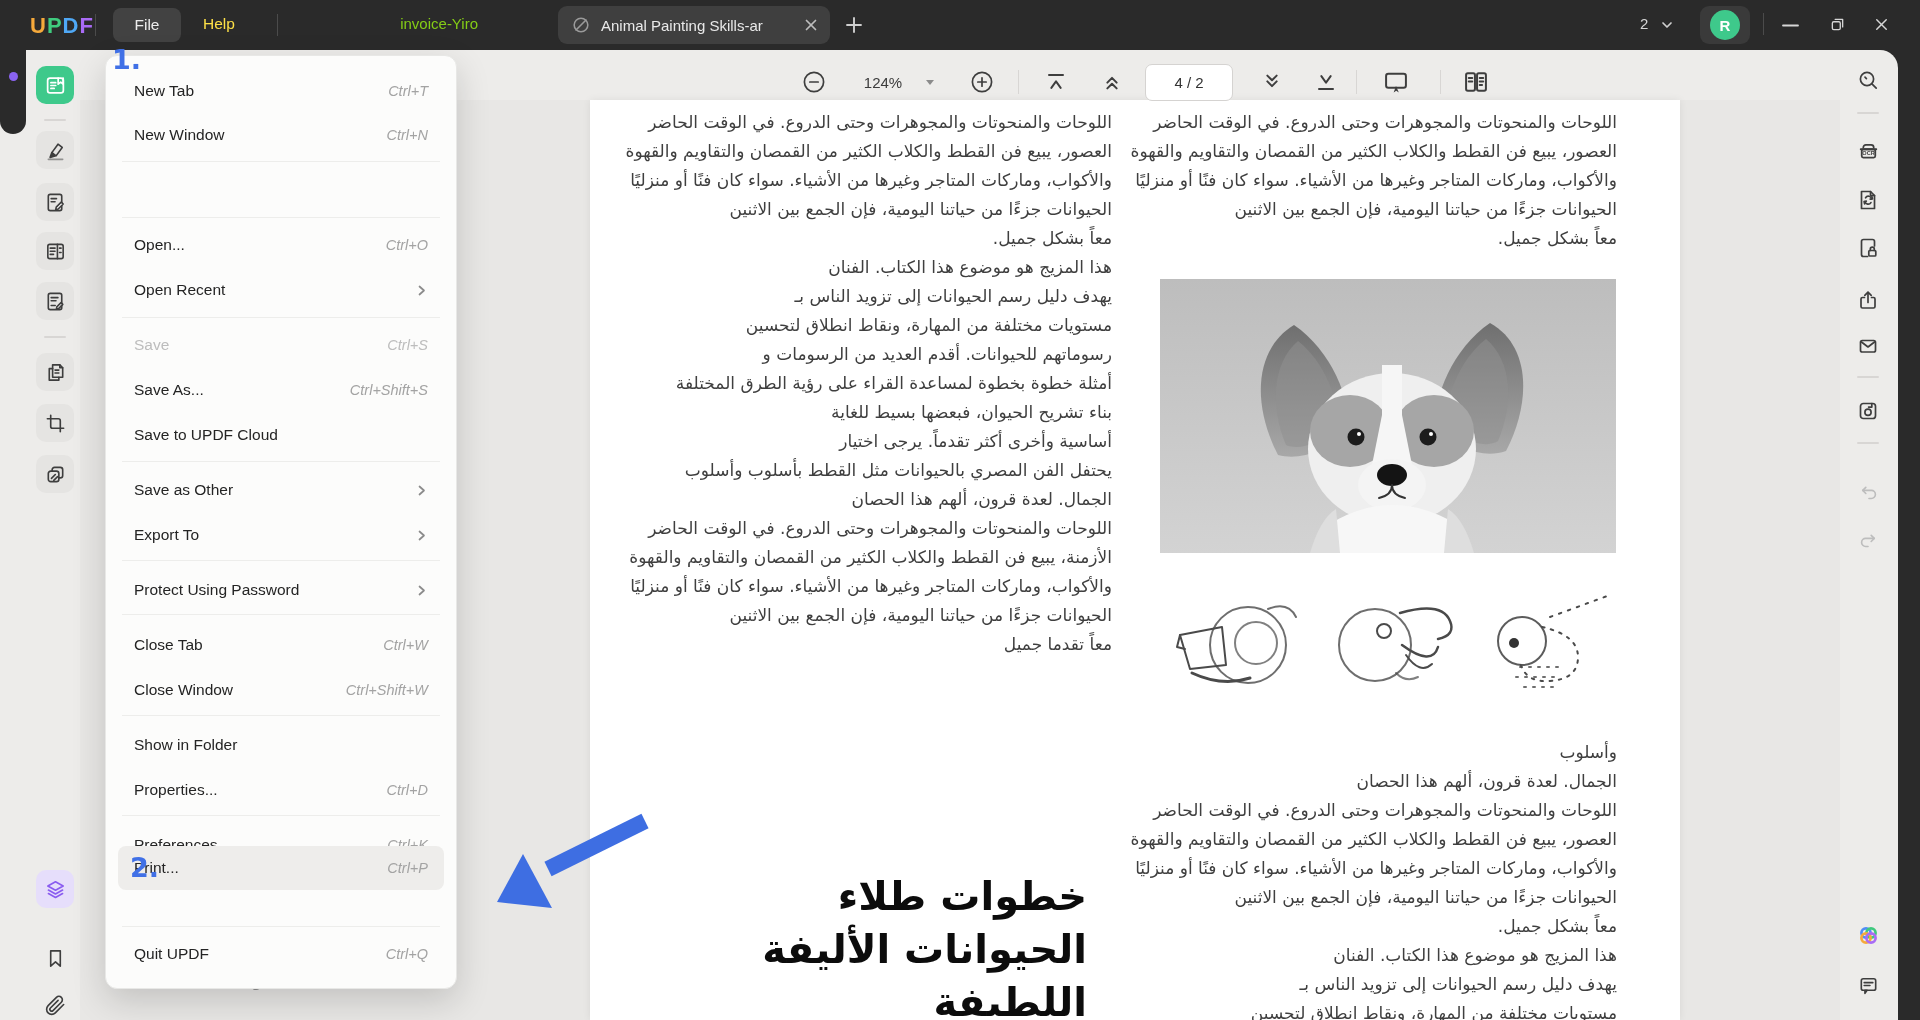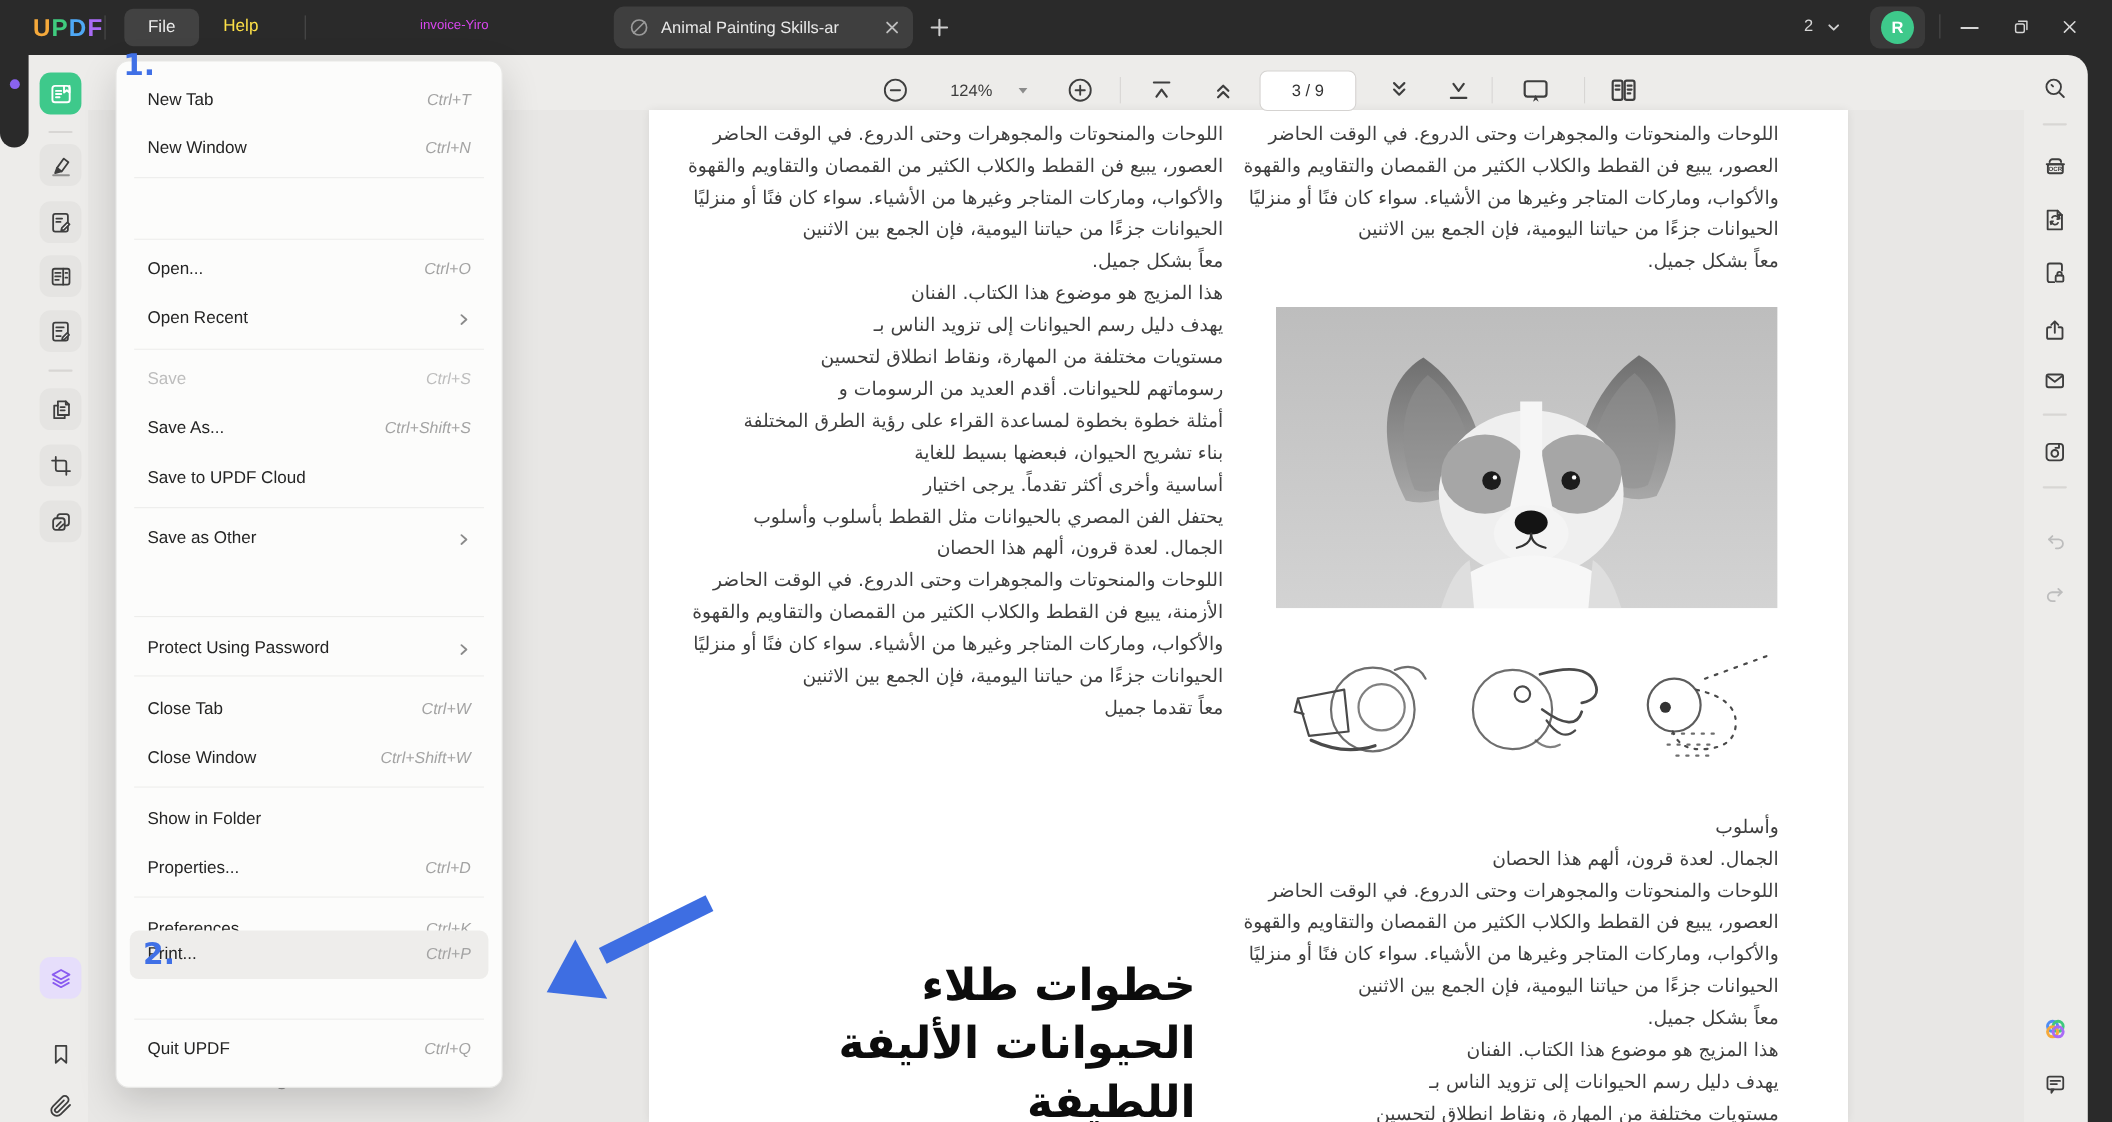--- a/index.html
+++ b/index.html
@@ -10,21 +10,21 @@
   .ico{fill:none;stroke:#3e3e3e;stroke-width:1.7;stroke-linecap:round;stroke-linejoin:round;}
 
   
   .brand{left:30px;top:13px;font-size:22px;font-weight:bold;letter-spacing:1px;}
   .brand span{display:inline-block;}
   .b-u{color:#F5A93B}.b-p{color:#3FCB7E}.b-d{color:#4FA8F5}.b-f{color:#A96BF5}
   .tb-vdiv{width:1px;height:22px;background:#4b4b4b;top:14px;}
   .file-btn{left:113px;top:8px;width:68px;height:34px;background:#424242;border-radius:8px;
             color:#ececec;font-size:15.5px;display:flex;align-items:center;justify-content:center;}
   .help-btn{left:203px;top:15px;color:#fde047;font-size:15.5px;}
-  .tab-inactive{left:348px;top:15px;width:130px;color:#d946ef;font-size:12px;text-align:center;}
+  .tab-inactive{left:348px;top:15px;width:130px;color:#84cc16;font-size:15px;text-align:right;}
   .tab-active{left:558px;top:6px;width:272px;height:38px;background:#3f3f3f;border-radius:9px;
               display:flex;align-items:center;color:#e9e9e9;font-size:15px;}
   .tab-active .ticon{margin:0 10px 0 13px;}
   .tab-close{margin-left:auto;margin-right:12px;color:#bdbdbd;}
   .newtab-btn{left:842px;top:13px;}
   .doc-count{left:1640px;top:15px;color:#d6d6d6;font-size:15px;}
   .count-chev{left:1660px;top:20px;}
   .avatar-wrap{left:1700px;top:6px;width:50px;height:38px;background:#3a3a3a;border-radius:9px;
                display:flex;align-items:center;justify-content:center;}
   .avatar{width:30px;height:30px;border-radius:50%;background:#3EC98B;color:#fff;font-size:15px;
@@ -286,21 +286,21 @@
         <line x1="6" y1="6" x2="18" y2="6"></line>
         <polyline points="8,17 12,11.5 16,17"></polyline>
       </svg>
   </div>
   <div class="abs" style="left:1098px;top:68px">
     <svg width="28" height="28" viewBox="0 0 24 24" class="ico">
         <polyline points="8,12.5 12,8.5 16,12.5"></polyline>
         <polyline points="8,17.5 12,13.5 16,17.5"></polyline>
       </svg>
   </div>
-  <div class="abs pagebox">3 / 9</div>
+  <div class="abs pagebox">4 / 2</div>
   <div class="abs" style="left:1258px;top:68px">
     <svg width="28" height="28" viewBox="0 0 24 24" class="ico">
         <polyline points="8,6.5 12,10.5 16,6.5"></polyline>
         <polyline points="8,11.5 12,15.5 16,11.5"></polyline>
       </svg>
   </div>
   <div class="abs" style="left:1312px;top:68px">
     <svg width="28" height="28" viewBox="0 0 24 24" class="ico">
         <polyline points="8,7 12,12.5 16,7"></polyline>
         <line x1="6" y1="18" x2="18" y2="18"></line>
@@ -518,20 +518,28 @@
       </div>
     <div class="mdiv" style="top:405px"></div>
     <div class="mrow" style="top:412px">
         <span class="lab">Save as Other</span>
         <span class="chev">
           <svg width="13" height="13" viewBox="0 0 13 13" class="ico" style="stroke:#8b8b8b">
             <polyline points="4.5,2.5 9,6.5 4.5,10.5"></polyline>
           </svg>
         </span>
       </div>
+    <div class="mrow" style="top:457px">
+        <span class="lab">Export To</span>
+        <span class="chev">
+          <svg width="13" height="13" viewBox="0 0 13 13" class="ico" style="stroke:#8b8b8b">
+            <polyline points="4.5,2.5 9,6.5 4.5,10.5"></polyline>
+          </svg>
+        </span>
+      </div>
     <div class="mdiv" style="top:504px"></div>
     <div class="mrow" style="top:512px">
         <span class="lab">Protect Using Password</span>
         <span class="chev">
           <svg width="13" height="13" viewBox="0 0 13 13" class="ico" style="stroke:#8b8b8b">
             <polyline points="4.5,2.5 9,6.5 4.5,10.5"></polyline>
           </svg>
         </span>
       </div>
     <div class="mdiv" style="top:558px"></div>

